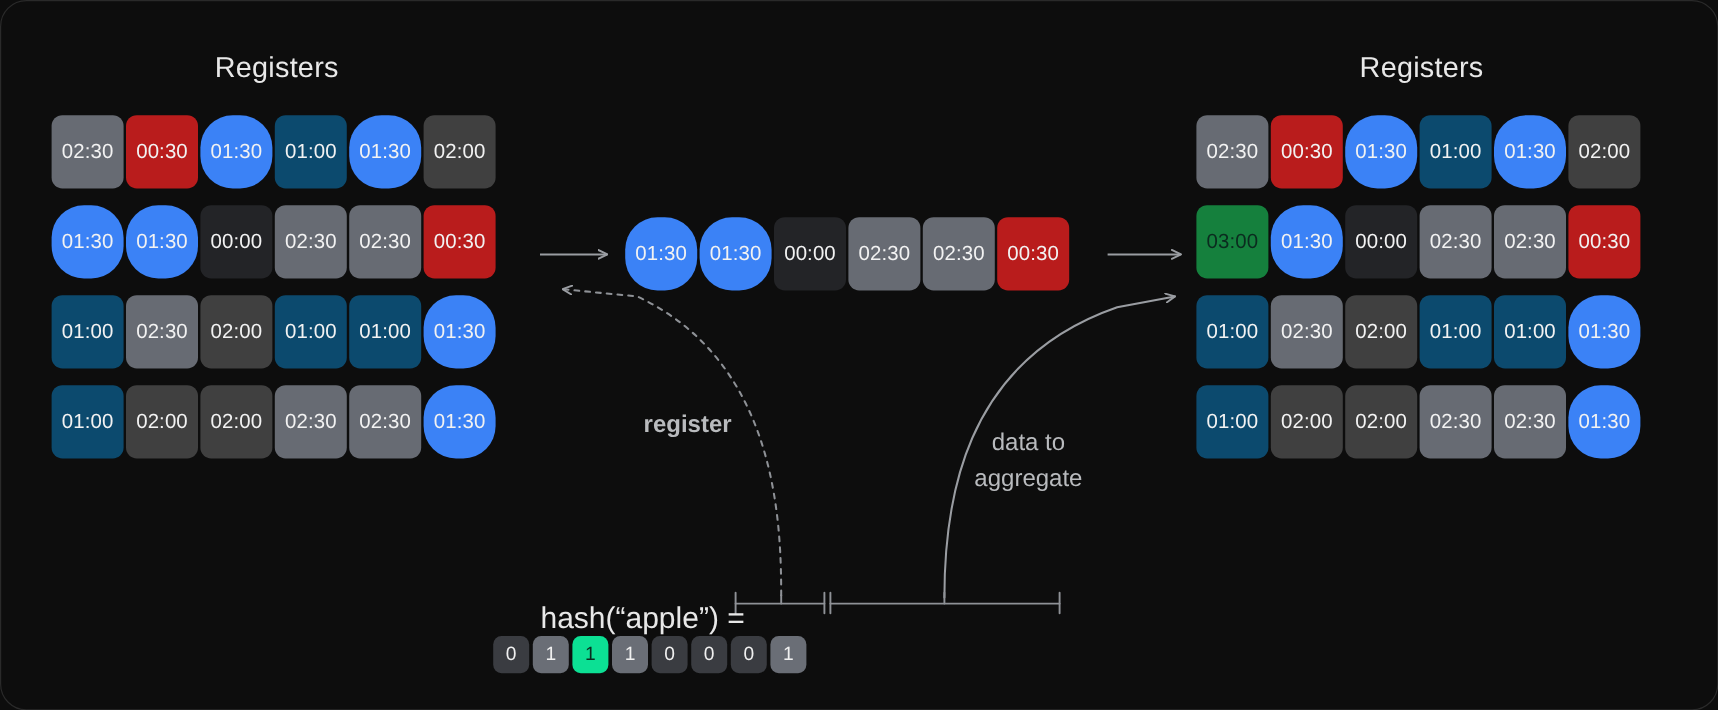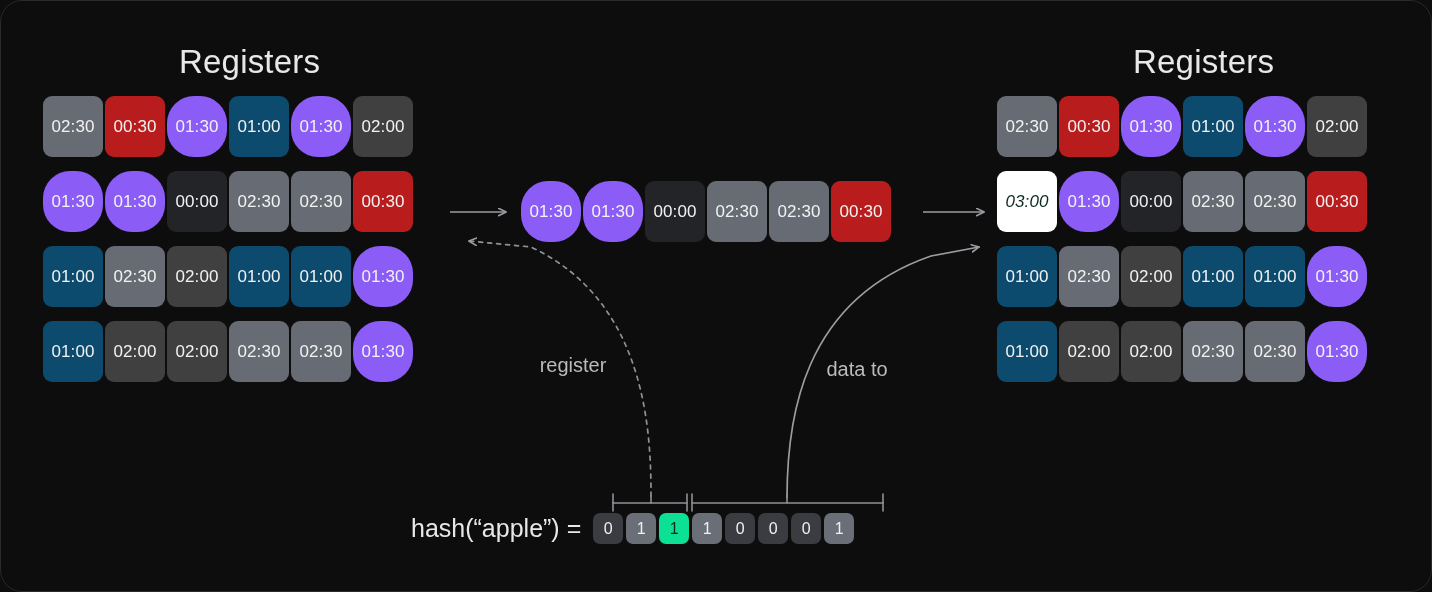--- a/index.html
+++ b/index.html
@@ -16,21 +16,21 @@
   }
 
   .svg-layer{
     position:absolute;left:0;top:0;width:1432px;height:592px;
     pointer-events:none;
   }
 
   
   .title{
     position:absolute;
-    font-size:33px;
+    font-size:24px;
     color:#e8e8e8;
     letter-spacing:.2px;
     white-space:nowrap;
   }
   #title-left{left:178px;top:42px;}
   #title-right{left:1132px;top:42px;}
 
   
   .grid{
     position:absolute;
@@ -48,49 +48,49 @@
     border-radius:9px;
     display:flex;align-items:center;justify-content:center;
     font-size:17px;
     color:#f2f2f2;
     letter-spacing:.1px;
     box-sizing:border-box;
   }
   .cell.v0000{background:#232427;}
   .cell.v0030{background:#b91c1c;}
   .cell.v0100{background:#0c4a6e;}
-  .cell.v0130{background:#8b5cf6;border-radius:27px;}
+  .cell.v0130{background:#3b82f6;border-radius:27px;}
   .cell.v0200{background:#404040;}
   .cell.v0230{background:#676b73;}
-  .cell.v0300{background:#ffffff;color:#0b2b1f;font-style:italic;}
+  .cell.v0300{background:#15803d;color:#0b2b1f;}
 
   
   #mid-row{
     position:absolute;
     left:520px;top:180px;
     display:flex;gap:2px;
   }
 
   
   .curve-label{
     position:absolute;
     font-size:20px;
     color:#b9bbbe;
     line-height:30px;
     text-align:center;
     white-space:nowrap;
   }
-  #label-register-index{left:510px;top:349px;width:124px;}
+  #label-register-index{left:510px;top:338px;width:124px;font-weight:bold;}
   #label-data-aggregate{left:792px;top:353px;width:128px;}
 
   
   #hash-area{
     position:absolute;
-    left:410px;top:512px;
-    display:flex;align-items:center;
+    left:410px;top:500px;
+    display:flex;align-items:center;flex-direction:column;
   }
   #hash-expr{
     font-size:25px;color:#e8e8e8;white-space:nowrap;
     margin-right:12px;
   }
   #hash-bits{display:flex;gap:3px;}
   .bit{
     width:30px;height:31px;border-radius:7px;
     display:flex;align-items:center;justify-content:center;
     font-size:16px;color:#f0f0f0;
@@ -226,20 +226,21 @@
       <div class="cell v0230">02:30</div>
       <div class="cell v0130">01:30</div>
     </div>
   </div>
 
   <div class="curve-label" id="label-register-index">
     <div>register</div>
   </div>
   <div class="curve-label" id="label-data-aggregate">
     <div>data to</div>
+    <div>aggregate</div>
   </div>
 
   <div id="hash-area">
     <div id="hash-expr">hash(“apple”) =</div>
     <div id="hash-bits">
       <div class="bit b0">0</div>
       <div class="bit b1">1</div>
       <div class="bit bhi">1</div>
       <div class="bit b1">1</div>
       <div class="bit b0">0</div>

